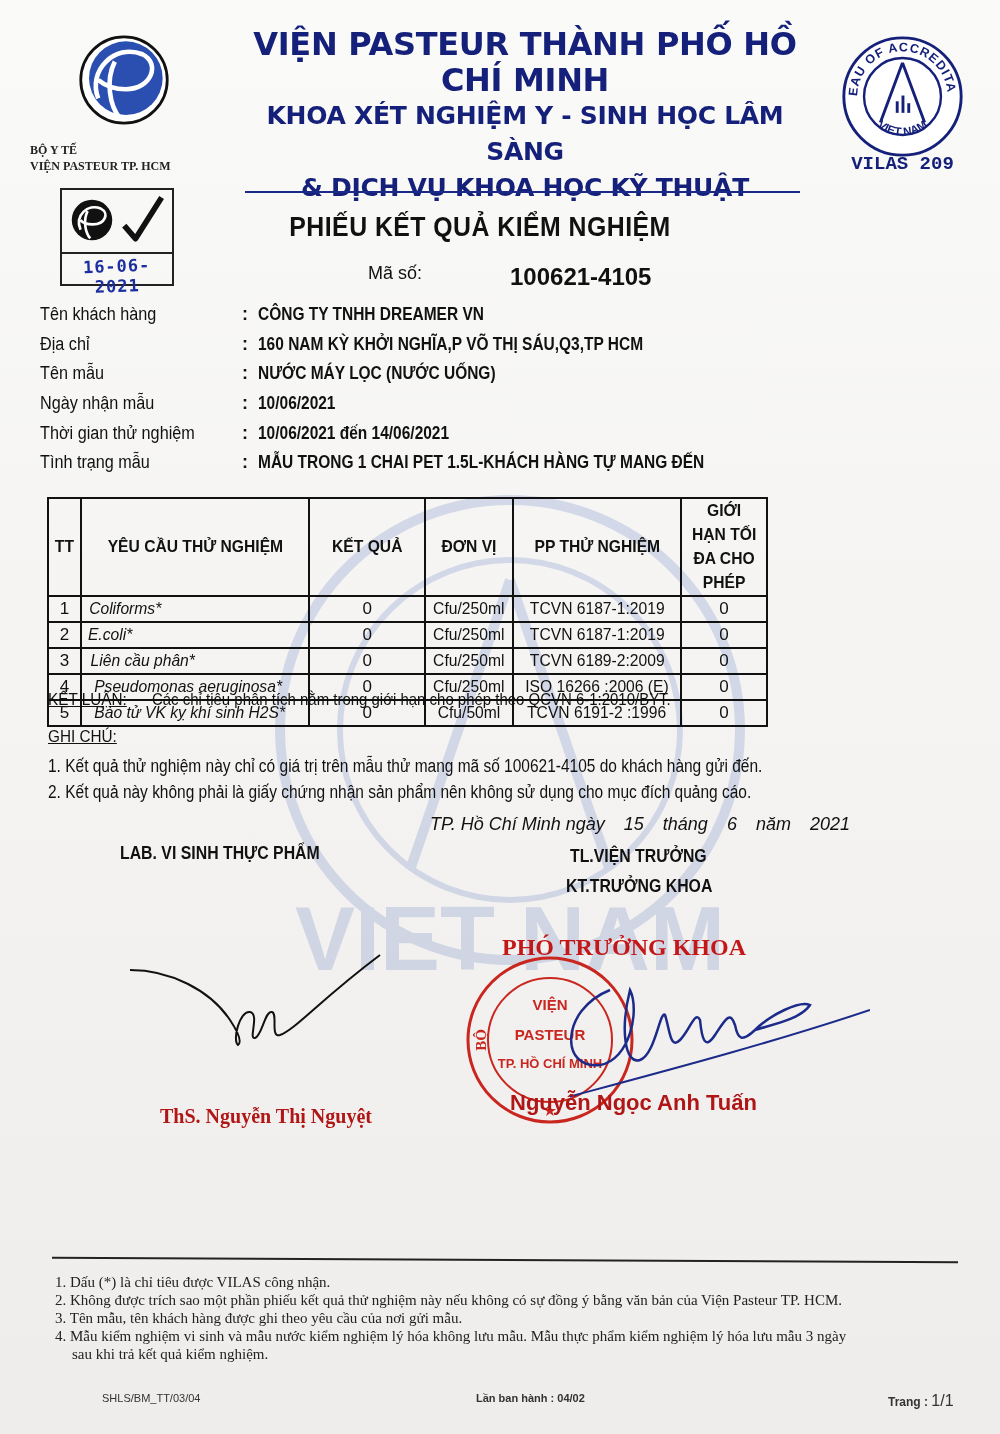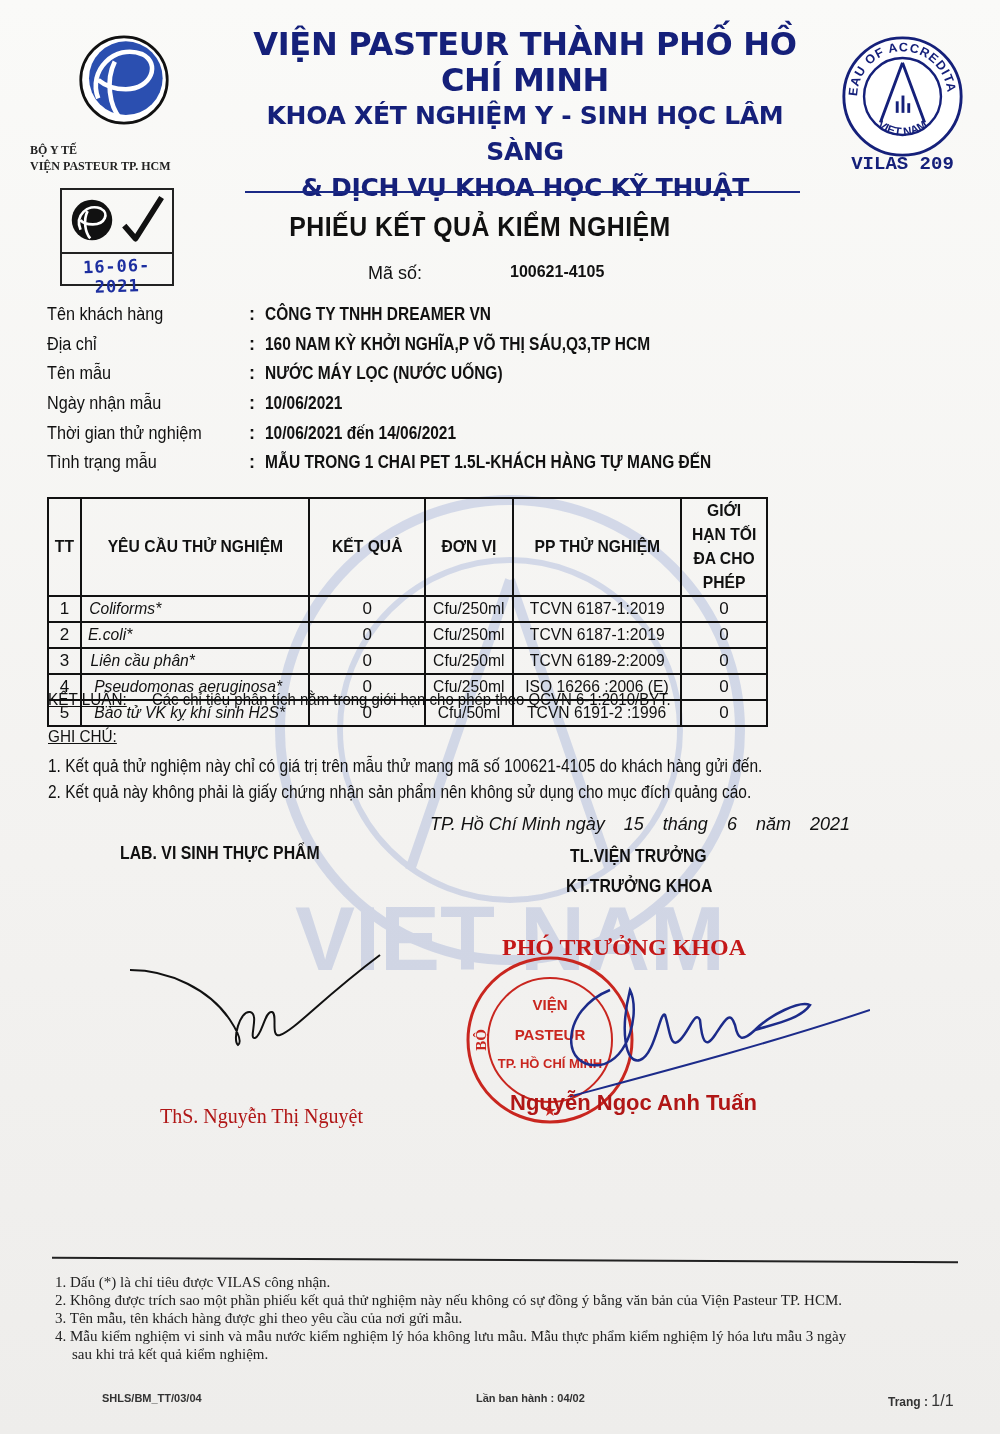--- a/index.html
+++ b/index.html
@@ -31,25 +31,25 @@
   
   .stamp-box { left: 60px; top: 188px; width: 110px; height: 94px; border: 2px solid #222; }
   .stamp-inner { left: 0; top: 62px; width: 110px; height: 2px; background: #222; }
   .stamp-date { left: 0; top: 66px; width: 110px; text-align: center; font-size: 17px; font-weight: bold; color: #1d2fa0; letter-spacing: 1px; font-family: "DejaVu Sans Mono", monospace; transform: rotate(-2deg); }
   .stamp-logo { left: 8px; top: 8px; width: 44px; height: 44px; }
   .stamp-check { left: 56px; top: 2px; width: 48px; height: 56px; }
 
   
   .doc-title { left: 250px; top: 212px; width: 460px; text-align: center; font-weight: bold; font-size: 27px; letter-spacing: 0.5px; color: #111; transform: scaleX(0.92); }
   .ma-so-label { left: 368px; top: 263px; font-size: 18px; }
-  .ma-so-val { left: 510px; top: 263px; font-size: 16px; font-weight: bold; }
+  .ma-so-val { left: 510px; top: 263px; font-size: 24px; font-weight: bold; }
 
   
   .info { left: 40px; top: 300px; width: 900px; }
-  .info-row { position: relative; height: 29.6px; font-size: 18px; display: flex; align-items: center; margin-left: 7px; }
+  .info-row { position: relative; height: 29.6px; font-size: 18px; display: flex; align-items: center; }
   .info-label { width: 202px; transform: scaleX(0.9); transform-origin: left center; white-space: nowrap; }
   .info-colon { width: 16px; font-weight: bold; }
   .info-val { font-weight: bold; transform: scaleX(0.86); transform-origin: left center; white-space: nowrap; }
 
   
   .tbl { left: 47px; top: 497px; width: 721px; border-collapse: collapse; font-size: 17px; }
   .tbl th, .tbl td { border: 2px solid #111; padding: 0 4px; line-height: 24px; }
   .tbl th { font-weight: bold; height: 50px; text-align: center; line-height: 24px; }
   .tbl td { height: 24px; }
   .c-center { text-align: center; }
@@ -68,32 +68,32 @@
   .date-line span { margin-right: 14px; }
   .lab { left: 120px; top: 843px; font-size: 18px; font-weight: bold; transform: scaleX(0.88); transform-origin: left; white-space: nowrap; }
   .tl { left: 570px; top: 846px; font-size: 18px; font-weight: bold; transform: scaleX(0.88); transform-origin: left; white-space: nowrap; }
   .kt { left: 566px; top: 876px; font-size: 18px; font-weight: bold; transform: scaleX(0.88); transform-origin: left; white-space: nowrap; }
 
   
   .pho-truong { left: 502px; top: 934px; font-family: "Liberation Serif", serif; font-weight: bold; font-size: 24px; color: #c41818; white-space: nowrap; }
   .seal { left: 460px; top: 950px; width: 180px; height: 180px; }
   .sig-left { left: 120px; top: 950px; width: 300px; height: 110px; }
   .sig-right { left: 570px; top: 970px; width: 300px; height: 150px; }
-  .name-left { left: 160px; top: 1105px; font-family: "Liberation Serif", serif; font-weight: normal; font-size: 20px; color: #b01616; white-space: nowrap; }
+  .name-left { left: 160px; top: 1105px; font-family: "Liberation Serif", serif; font-weight: bold; font-size: 20px; color: #b01616; white-space: nowrap; }
   .name-right { left: 510px; top: 1090px; font-family: Liberation Sans, sans-serif; font-weight: bold; font-size: 22px; color: #b01616; white-space: nowrap; }
 
   
   .wm { left: 250px; top: 470px; width: 520px; height: 520px; opacity: 0.18; }
 
   
   .foot-line { left: 52px; top: 1259px; width: 906px; height: 2px; background: #222; transform: rotate(0.3deg); }
   .foot-notes { left: 55px; top: 1273px; width: 910px; font-family: "Liberation Serif", serif; font-size: 15px; line-height: 18px; color: #222; }
   .foot-notes div { white-space: nowrap; }
   .foot-notes .ind { padding-left: 17px; }
-  .form-code { left: 102px; top: 1392px; font-size: 11px; font-weight: bold; color: #333; }
+  .form-code { left: 102px; top: 1392px; font-size: 11px; font-weight: normal; color: #333; }
   .issue { left: 476px; top: 1392px; font-size: 11px; font-weight: bold; color: #333; text-align: right; }
   .page-num { left: 888px; top: 1392px; font-size: 12px; font-weight: bold; color: #333; }
   .page-num .big { font-size: 16px; font-weight: normal; }
   .cam { left: 40px; top: 1358px; display: flex; align-items: center; opacity: 0.55; }
   .cam-box { width: 40px; height: 40px; border: 3px solid #777; border-radius: 6px; background: #9a9a9a; color: #fff; font-weight: bold; font-size: 22px; display: flex; align-items: center; justify-content: center; box-sizing: border-box; margin-right: 12px; }
   .cam-text { font-size: 34px; color: #888; font-family: "DejaVu Sans", sans-serif; letter-spacing: 0.3px; }
 </style>
 </head>
 <body>
 

